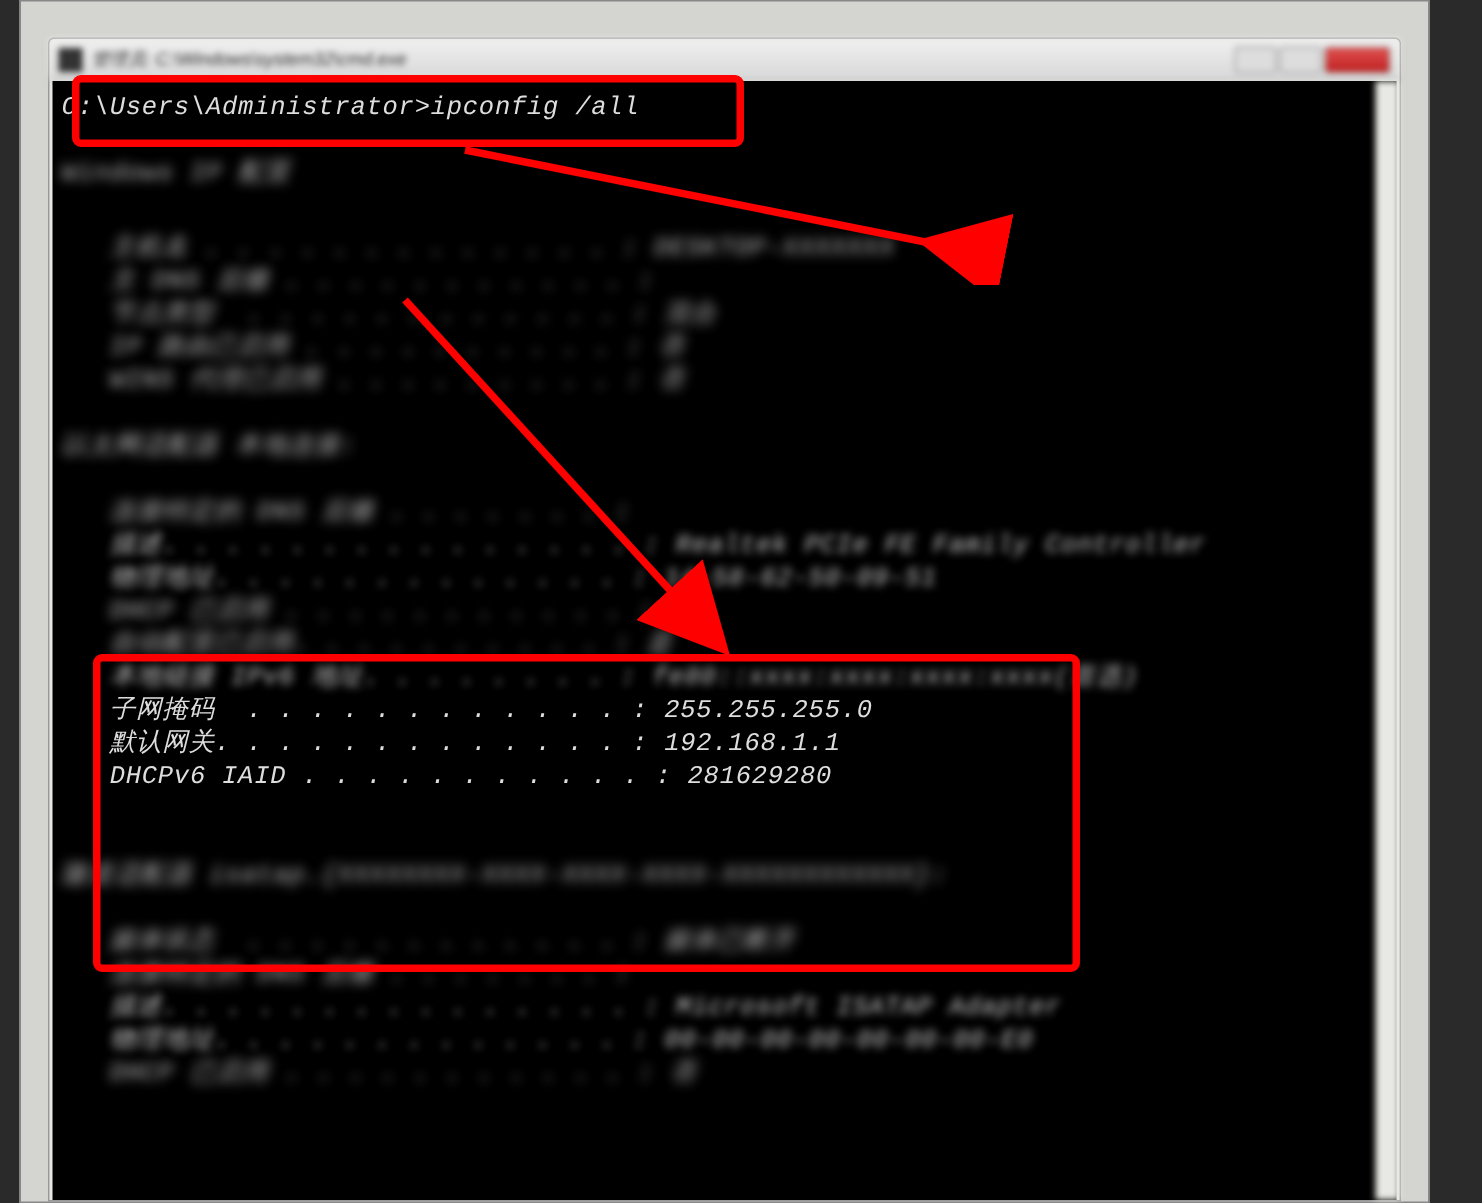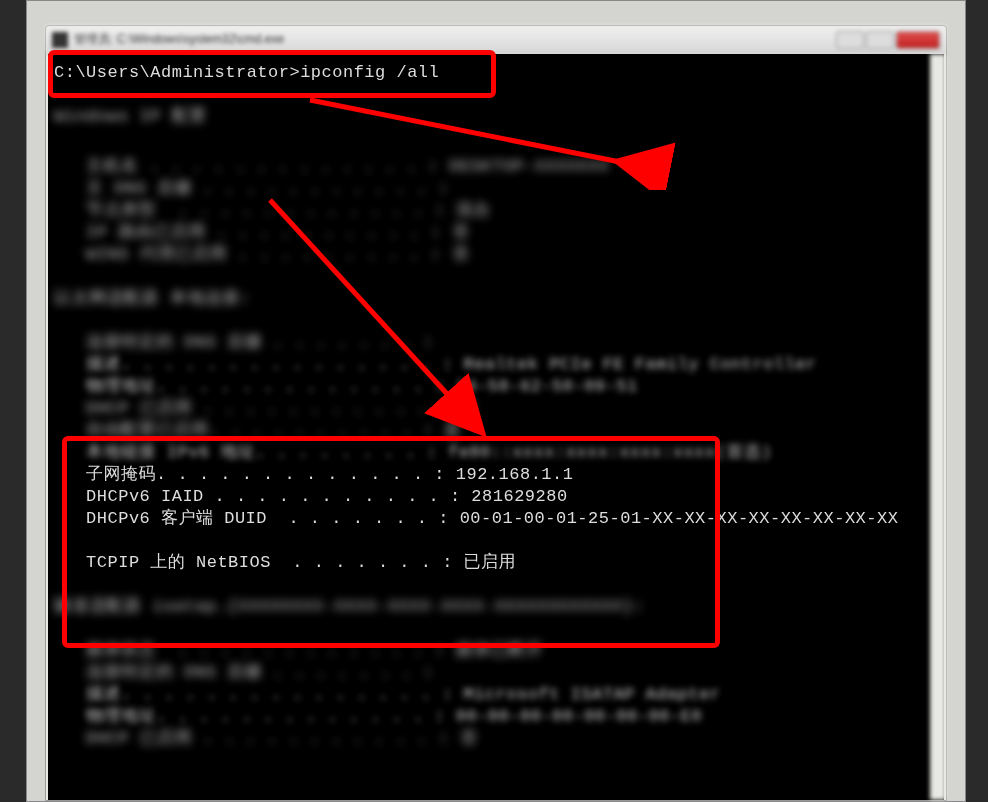--- a/index.html
+++ b/index.html
@@ -11,25 +11,26 @@
       background: #2a2a2a;
       width: 988px;
       height: 802px;
       position: relative;
       font-family: Consolas, "Courier New", monospace;
       overflow: hidden;
     }
     .outer-frame {
       position: absolute;
       top: 0;
-      left: 26px;
+      left: 13px;
       width: 940px;
       height: 802px;
       background: #d4d4d0;
       border: 1px solid #888;
+      font-style: italic;
     }
     .window {
       position: absolute;
       top: 24px;
       left: 18px;
       right: 18px;
       bottom: 0;
       background: #e8e8e4;
       border: 1px solid #999;
       border-radius: 4px 4px 0 0;
@@ -169,25 +170,24 @@
       <div>
         <div class="term-line blurred">   连接特定的 DNS 后缀 . . . . . . . :</div>
         <div class="term-line blurred-light">   描述. . . . . . . . . . . . . . . : Realtek PCIe FE Family Controller</div>
         <div class="term-line blurred-light">   物理地址. . . . . . . . . . . . . : 14-58-62-50-09-51</div>
         <div class="term-line blurred">   DHCP 已启用 . . . . . . . . . . . : 是</div>
         <div class="term-line blurred">   自动配置已启用. . . . . . . . . . : 是</div>
         <div class="term-line blurred-light">   本地链接 IPv6 地址. . . . . . . . : fe80::xxxx:xxxx:xxxx:xxxx(首选)</div>
       </div>
 
       <div>
-        <div class="term-line">   子网掩码. . . . . . . . . . . . . : 192.168.1.1</div>
+        <div class="term-line">   子网掩码  . . . . . . . . . . . . : 255.255.255.0</div>
+        <div class="term-line">   默认网关. . . . . . . . . . . . . : 192.168.1.1</div>
         <div class="term-line">   DHCPv6 IAID . . . . . . . . . . . : 281629280</div>
-        <div class="term-line">   DHCPv6 客户端 DUID  . . . . . . . : 00-01-00-01-25-01-XX-XX-XX-XX-XX-XX-XX-XX</div>
         <div class="term-line"> </div>
-        <div class="term-line">   TCPIP 上的 NetBIOS  . . . . . . . : 已启用</div>
       </div>
 
       <div class="term-line blurred"> </div>
       <div class="term-line blurred">隧道适配器 isatap.{XXXXXXXX-XXXX-XXXX-XXXX-XXXXXXXXXXXX}:</div>
       <div class="term-line blurred"> </div>
 
       <div>
         <div class="term-line blurred">   媒体状态  . . . . . . . . . . . . : 媒体已断开</div>
         <div class="term-line blurred">   连接特定的 DNS 后缀 . . . . . . . :</div>
         <div class="term-line blurred-light">   描述. . . . . . . . . . . . . . . : Microsoft ISATAP Adapter</div>

